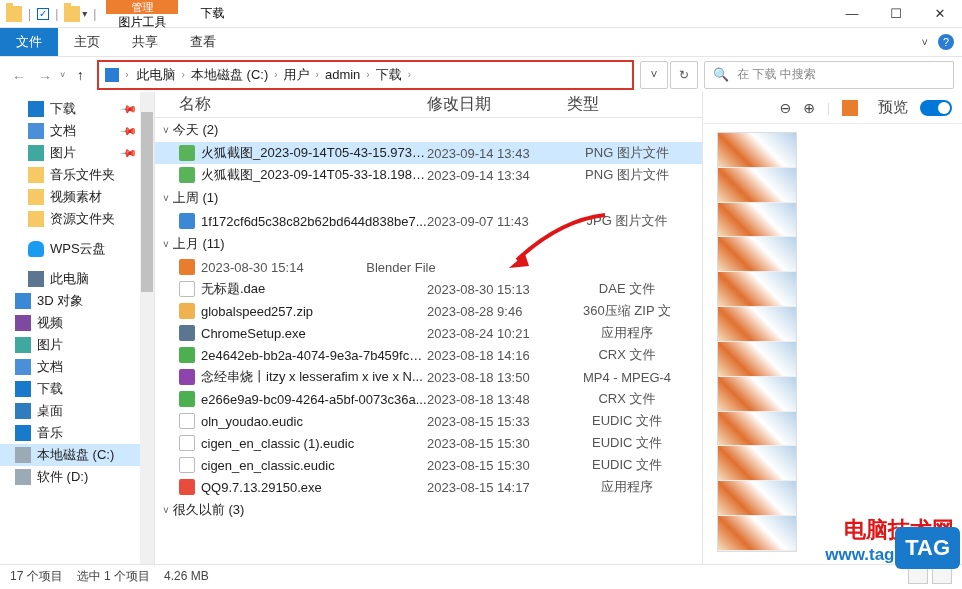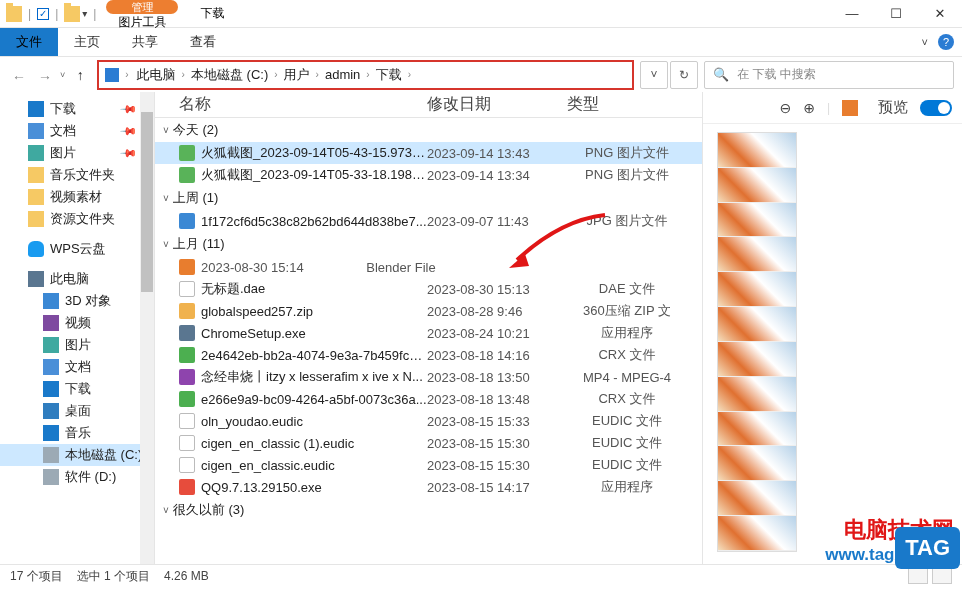--- a/index.html
+++ b/index.html
@@ -5,30 +5,30 @@
 * { box-sizing: border-box; margin: 0; padding: 0; }
 body { font-family: "Microsoft YaHei", "Segoe UI", sans-serif; font-size: 12px; width: 962px; height: 589px; overflow: hidden; background: #fff; position: relative; }
 
 
 .titlebar { height: 28px; display: flex; align-items: center; background: #fff; border-bottom: 1px solid #e5e5e5; }
 .titlebar .qat { display: flex; align-items: center; gap: 2px; padding: 0 6px; }
 .titlebar .folder-icon { width: 16px; height: 16px; background: #f6c964; position: relative; }
 .titlebar .folder-icon::before { content: ""; position: absolute; top: -3px; left: 0; width: 7px; height: 3px; background: #f6c964; }
 .titlebar .sep { color: #999; margin: 0 4px; }
 .titlebar .ribbon-tab-wrap { position: relative; display: flex; align-items: stretch; height: 100%; }
-.titlebar .ribbon-context-label { position: absolute; top: 0; left: 0; right: 0; background: #ed7e30; color: #fff; font-size: 11px; text-align: center; padding: 0 10px; height: 14px; line-height: 14px; border-radius: 7px; }
+.titlebar .ribbon-context-label { position: absolute; top: 0; left: 0; right: 0; background: #ed7e30; color: #fff; font-size: 11px; text-align: center; padding: 0 10px; height: 14px; line-height: 14px; }
 .titlebar .ribbon-context-tab { padding: 14px 12px 0 12px; font-size: 12px; }
 .titlebar .title-text { padding-left: 22px; font-size: 12px; }
 .titlebar-controls { margin-left: auto; display: flex; }
 .titlebar-controls .ctl { width: 44px; height: 28px; display: flex; align-items: center; justify-content: center; font-size: 13px; color: #333; }
 
 
 .ribbon { height: 28px; display: flex; align-items: stretch; background: #fff; }
 .ribbon .tab { padding: 0 16px; display: flex; align-items: center; font-size: 13px; color: #333; }
-.ribbon .tab.file { background: #1979ca; color: #000000; }
+.ribbon .tab.file { background: #1979ca; color: #ffffff; }
 .ribbon .tab.context { color: #333; border-top: 2px solid #ed7e30; margin-top: -2px; }
 .ribbon-right { margin-left: auto; display: flex; align-items: center; padding-right: 8px; gap: 10px; }
 .ribbon-right .chev { font-size: 11px; color: #444; }
 .ribbon-right .help-icon { width: 16px; height: 16px; border-radius: 50%; background: #2b7cd3; color: #fff; font-size: 11px; display: flex; align-items: center; justify-content: center; }
 
 
 .navrow { height: 36px; display: flex; align-items: center; padding: 4px 8px; gap: 6px; border-top: 1px solid #e5e5e5; }
 .nav-btns { display: flex; align-items: center; gap: 4px; }
 .nav-btn { width: 22px; height: 22px; display: flex; align-items: center; justify-content: center; color: #888; font-size: 14px; }
 .nav-btn.enabled { color: #222; }
@@ -48,21 +48,21 @@
 .main { display: flex; height: 472px; }
 
 
 .sidebar { width: 155px; border-right: 1px solid #e5e5e5; overflow-y: auto; padding-top: 6px; position: relative; }
 .sidebar-scroll { position: absolute; right: 0; top: 0; width: 14px; height: 100%; background: #f0f0f0; }
 .sidebar-scroll-thumb { position: absolute; right: 1px; top: 20px; width: 12px; height: 180px; background: #c1c1c1; }
 .side-item { display: flex; align-items: center; height: 22px; padding-left: 12px; gap: 6px; font-size: 13px; color: #222; }
 .side-item.selected { background: #cde8ff; }
 .side-item .pin { margin-left: auto; margin-right: 18px; color: #6d6d6d; font-size: 11px; transform: rotate(45deg); }
 .side-item.indent1 { padding-left: 28px; }
-.side-item.indent2 { padding-left: 43px; }
+.side-item.indent2 { padding-left: 15px; }
 .side-spacer { height: 8px; }
 .ico { width: 16px; height: 16px; display: inline-block; }
 .ico-dl { background: #1979ca; }
 .ico-doc { background: #4a8fd8; }
 .ico-pic { background: #3fa9a0; }
 .ico-folder { background: #f6c964; }
 .ico-video { background: #7e4aa0; }
 .ico-music { background: #1979ca; }
 .ico-cloud { background: #199bf0; border-radius: 40% 40% 20% 20%; }
 .ico-pc { background: #5a7690; }

